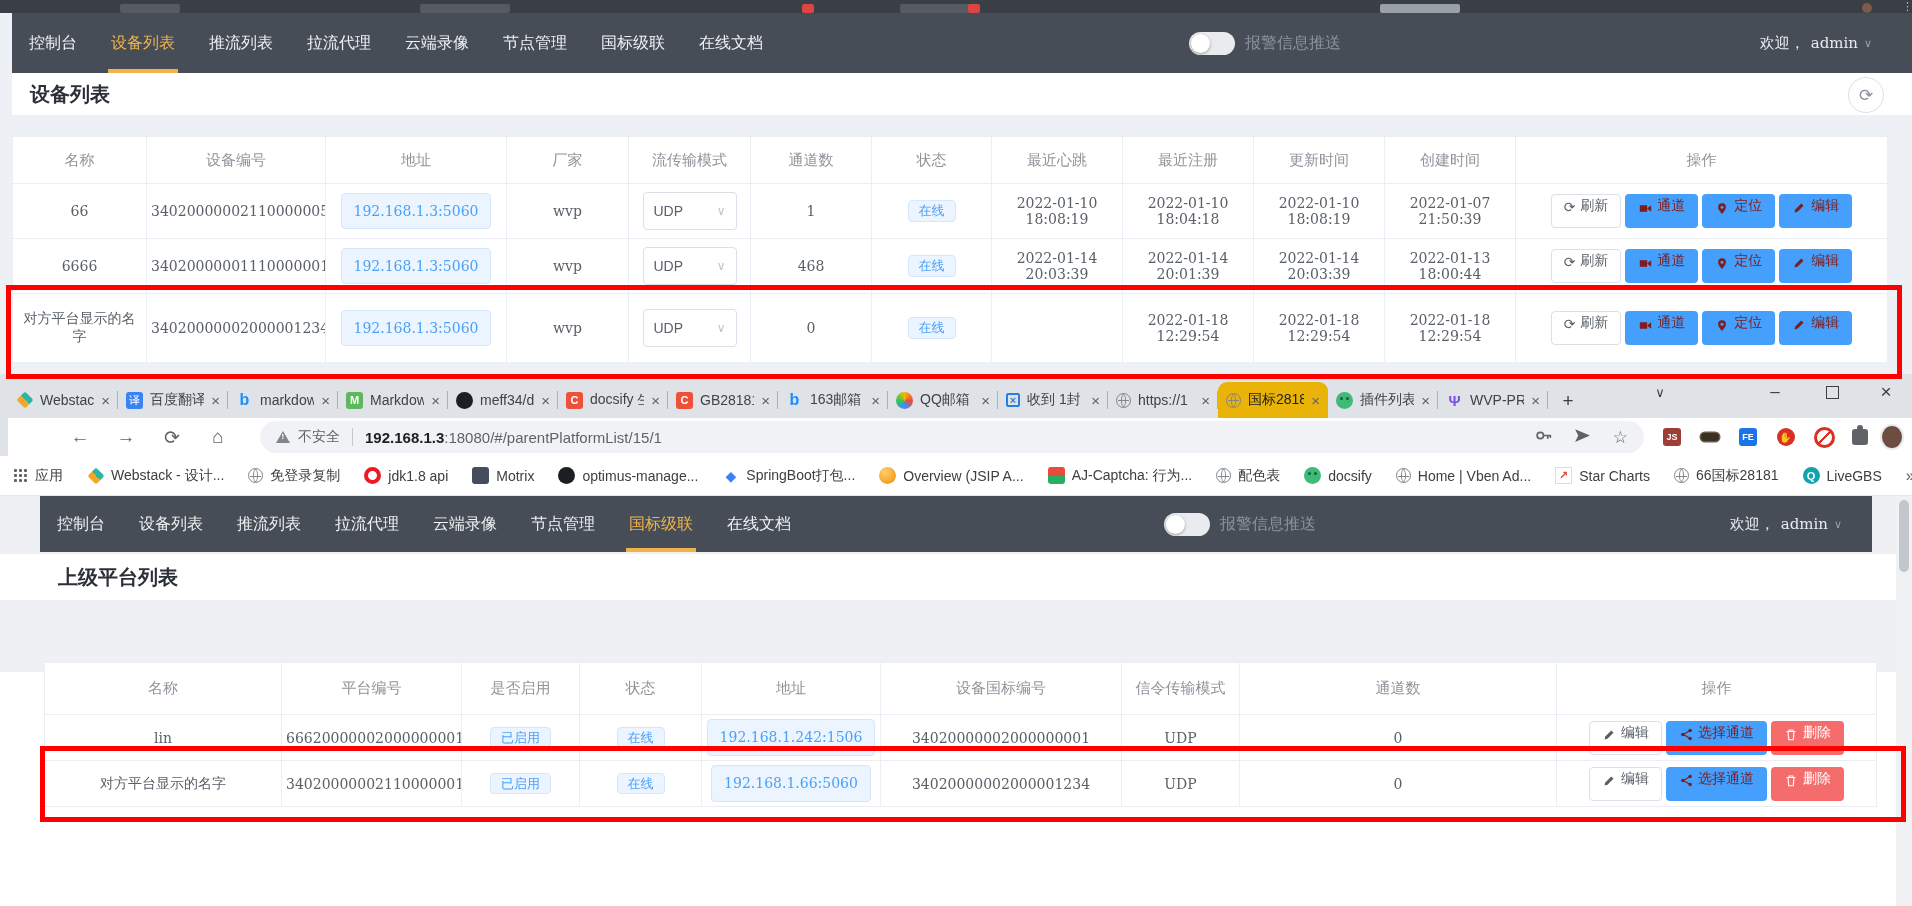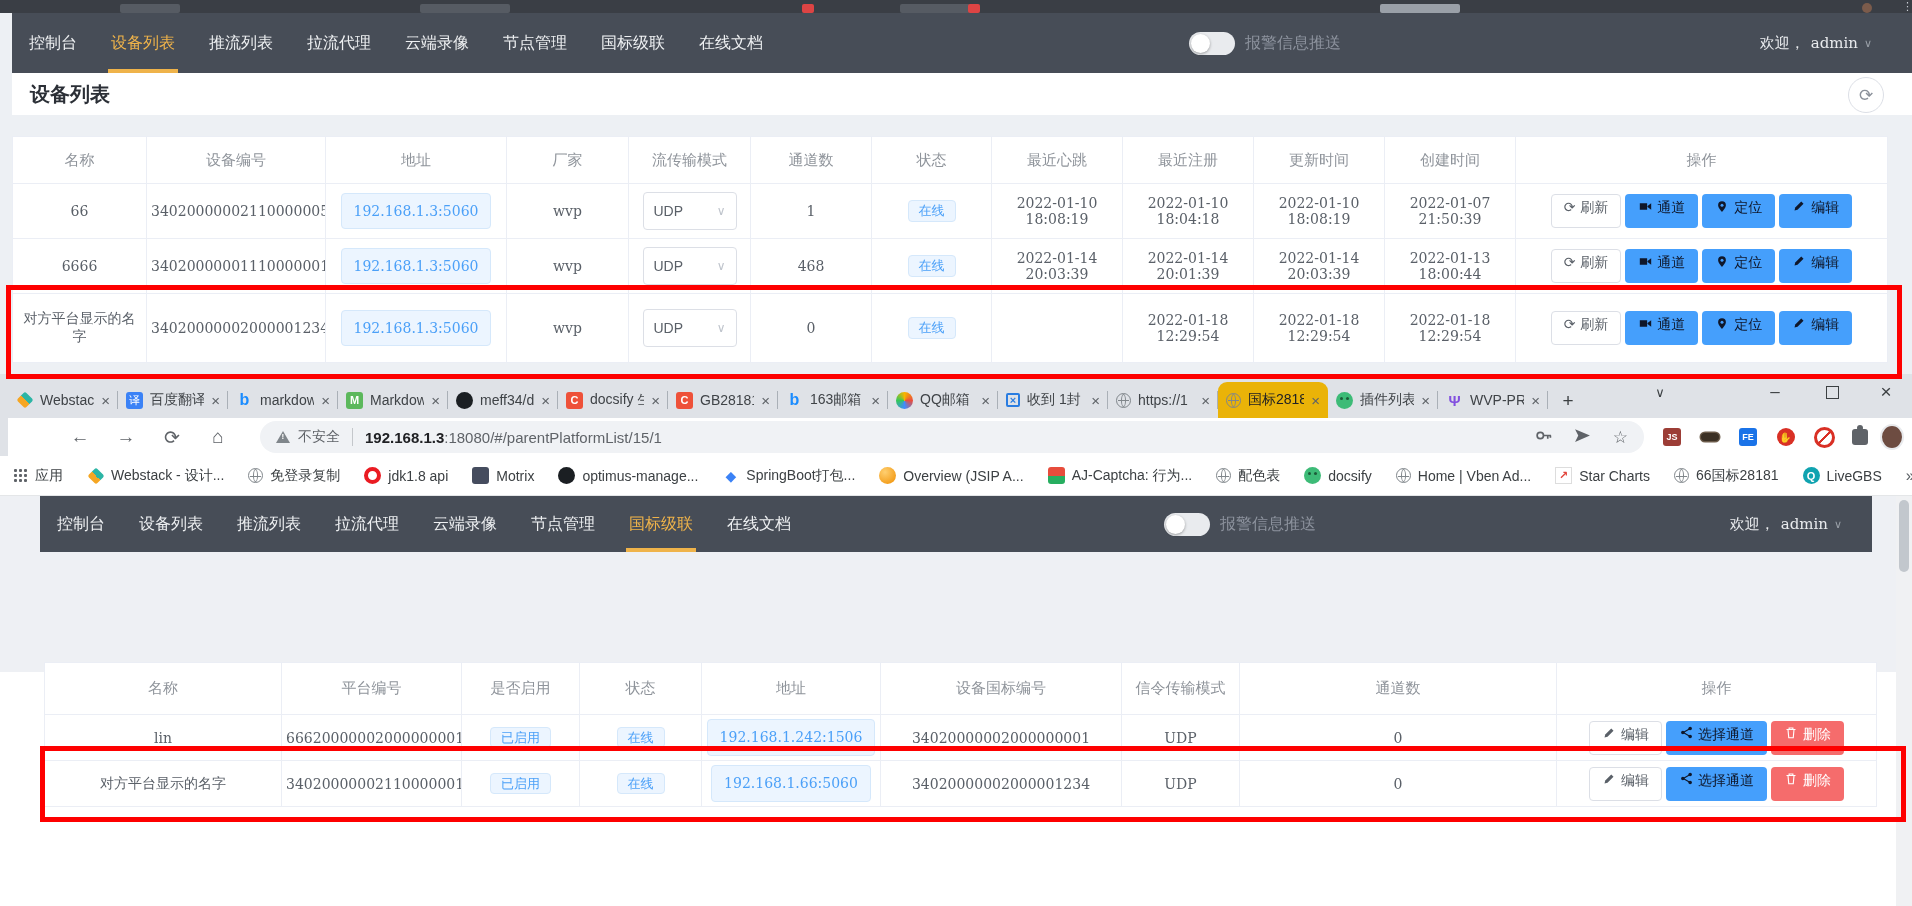--- a/index.html
+++ b/index.html
@@ -45,24 +45,24 @@
   .etable td{color:#5a6068;font-size:14px}
   #t1{left:12px;top:123px;width:1875px}
   #t1 tr.hr{height:47px}  #t1 tr.dr{height:55px}  #t1 tr.dr3{height:69px}
   .dates{font-size:13px}
   .tag{display:inline-block;background:#ecf5ff;border:1px solid #d5e8fb;color:#4ba0f8;border-radius:4px;font-size:13px;padding:2px 10px;line-height:1.2}
   .tag-ip{padding:9px 12px;font-size:14px;cursor:pointer}
   .sel{width:94px;height:38px;border:1px solid #dcdfe6;border-radius:4px;display:inline-flex;align-items:center;justify-content:space-between;
        padding:0 10px;color:#5a6068;font-size:14px;background:#fff;box-sizing:border-box;cursor:pointer}
   .sel-chev{color:#bfc4cc;font-size:12px}
   .sel-chev::before{content:"∨"}
-  .btn{display:inline-flex;align-items:flex-start;justify-content:center;gap:5px;height:34px;border-radius:4px;font-size:14px;
-       padding:4px 12px;border:1px solid transparent;cursor:pointer;white-space:nowrap;vertical-align:middle}
+  .btn{display:inline-flex;align-items:flex-end;justify-content:center;gap:5px;height:34px;border-radius:4px;font-size:14px;
+       padding:12px 12px;border:1px solid transparent;cursor:pointer;white-space:nowrap;vertical-align:middle}
   .btn-plain{background:#fff;border-color:#dcdfe6;color:#5a6068}
-  .btn-blue{background:#459ffc;color:#0f172a}
+  .btn-blue{background:#459ffc;color:#7f1d1d}
   .btn-red{background:#f56c6c;color:#fff}
   .ops .btn{margin:0 2px}
   .bicon{display:inline-flex;width:14px;height:14px;align-items:center;justify-content:center}
   .highlight-box{border:5px solid #fe0000;pointer-events:none;z-index:9}
   #hl1{left:6px;top:272px;width:1886px;height:84px}
 
   
   #browser{left:0;top:374px;width:1912px;height:532px;background:#dfe2e7}
   #tabstrip{left:0;top:0;width:1912px;height:44px;display:flex;align-items:flex-end;padding-left:8px;box-sizing:border-box}
   .tab{width:110px;height:36px;display:flex;align-items:center;gap:7px;padding:0 8px;box-sizing:border-box;position:relative;cursor:pointer}
@@ -591,20 +591,23 @@
         <div class="switch"></div>
         <span class="alarm-label">报警信息推送</span>
       </div>
       <div class="welcome" style="right:30px">
         <span>欢迎，</span>
           <span class="ser">admin</span>
         <span class="chev-sm"></span>
       </div>
     </div>
 
+    <div class="r page-head" id="head2">
+      <span class="page-title" style="margin-left:58px">上级平台列表</span>
+    </div>
 
 
     <div class="r" id="whitearea"></div>
 
     <table class="r etable" id="t2">
       <colgroup>
         <col style="width:237px">
           <col style="width:180px">
           <col style="width:118px">
           <col style="width:122px">

